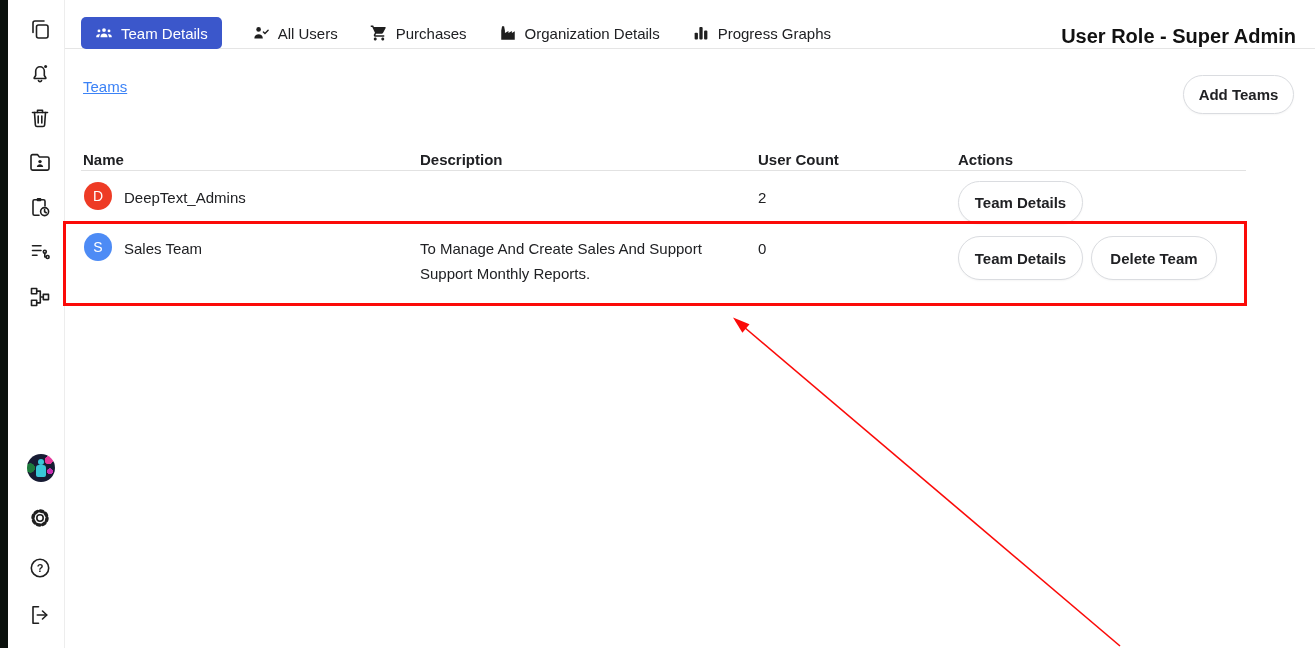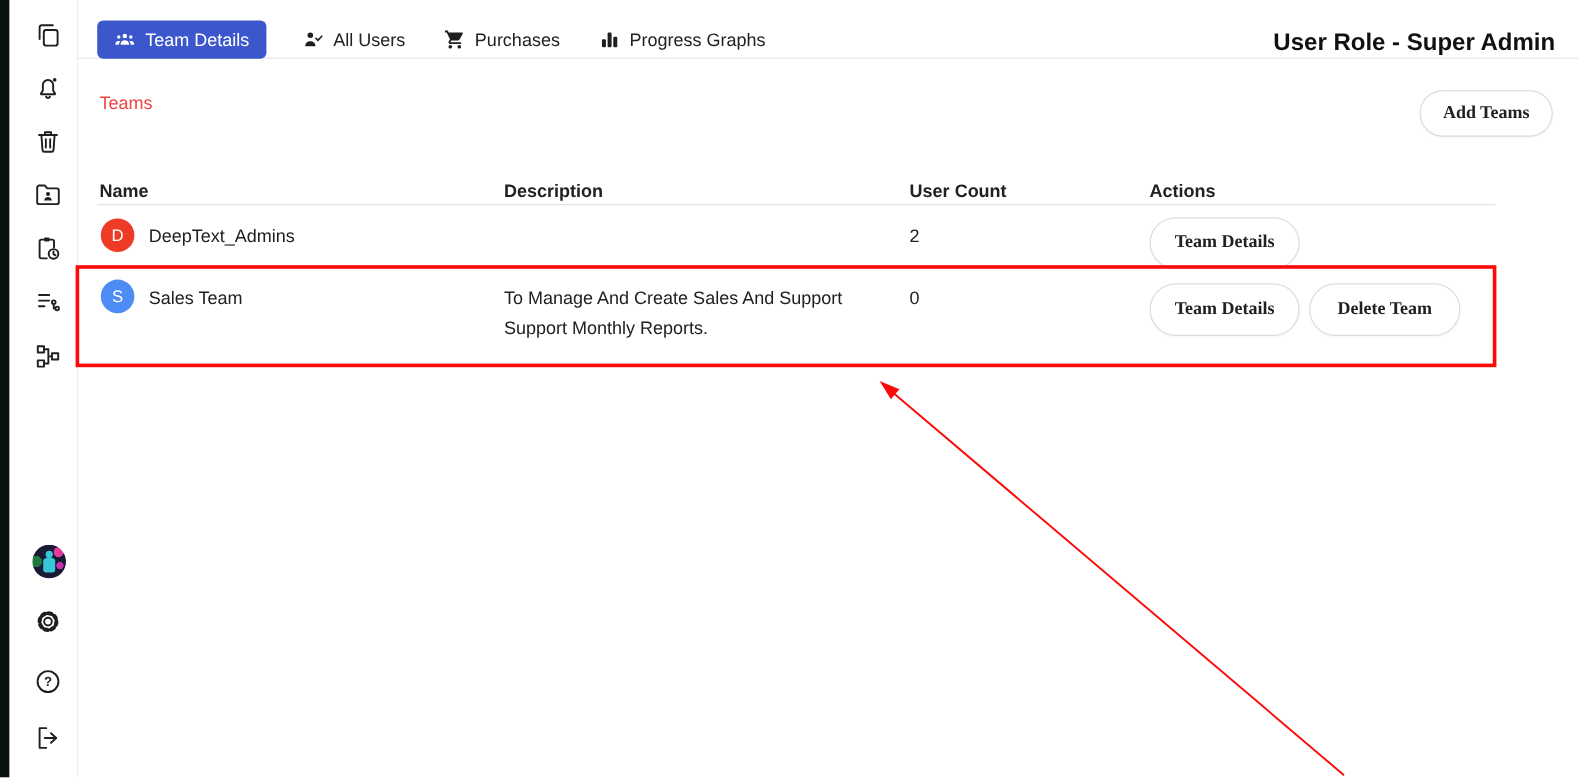--- a/index.html
+++ b/index.html
@@ -27,22 +27,22 @@
   .tabline { position:absolute; left:65px; top:48px; width:1250px; height:1px; background:#e5e5e5; }
   .tabs { position:absolute; left:81px; top:17px; height:32px; display:flex; align-items:center; gap:28px; }
   .tab { display:flex; align-items:center; gap:8px; font-size:15px; height:32px; padding:0 2px; cursor:pointer; white-space:nowrap; }
   .tab.active { background:#3b57cb; color:#fff; border-radius:5px; padding:0 14px; }
   .tab svg { width:18px; height:18px; }
   .tab .fillic { fill:#1f1f1f; }
   .tab.active .fillic { fill:#fff; }
   .user-role { position:absolute; top:25px; right:19px; font-size:20px; font-weight:bold; color:#111; }
 
   
-  .crumb { position:absolute; left:83px; top:78px; font-size:15px; color:#ef4444; cursor:pointer; }
-  .btn { background:#fff; border:1px solid #dadce0; border-radius:22px; font-family:Liberation Serif, serif;
+  .crumb { position:absolute; left:83px; top:78px; font-size:15px; color:#3b82f6; text-decoration:underline; cursor:pointer; }
+  .btn { background:#fff; border:1px solid #dadce0; border-radius:22px; font-family:Liberation Sans, sans-serif;
          font-size:15px; font-weight:bold; color:#202124; cursor:pointer; box-shadow:0 1px 2px rgba(0,0,0,0.04); }
   .add-btn { position:absolute; left:1183px; top:75px; width:111px; height:39px; border-radius:20px; }
 
   
   .col-head { position:absolute; top:151px; font-size:15px; font-weight:bold; }
   .head-rule { position:absolute; left:81px; top:170px; width:1165px; height:1px; background:#e2e2e2; }
   .avatar { position:absolute; width:28px; height:28px; border-radius:50%; color:#fff; font-size:14px;
             display:flex; align-items:center; justify-content:center; }
   .cell { position:absolute; font-size:15px; }
   .desc { width:302px; line-height:25px; }
@@ -159,20 +159,26 @@
         </g>
       <path d="M15.2 10.6l2.1 2.1 4.2-4.4" fill="none" stroke="#1f1f1f" stroke-width="1.9" stroke-linecap="round"></path>
     </svg>
     <span>All Users</span>
   </div>
   <div class="tab">
     <svg viewBox="0 0 24 24">
       <path class="fillic" d="M7 18c-1.1 0-1.99.9-1.99 2S5.9 22 7 22s2-.9 2-2-.9-2-2-2zM1 2v2h2l3.6 7.59-1.35 2.45c-.16.28-.25.61-.25.96 0 1.1.9 2 2 2h12v-2H7.42c-.14 0-.25-.11-.25-.25l.03-.12.9-1.63h7.45c.75 0 1.41-.41 1.75-1.03l3.58-6.49c.08-.14.12-.31.12-.48 0-.55-.45-1-1-1H5.21l-.94-2H1zm16 16c-1.1 0-1.99.9-1.99 2s.89 2 1.99 2 2-.9 2-2-.9-2-2-2z"></path>
     </svg>
     <span>Purchases</span>
+  </div>
+  <div class="tab">
+    <svg viewBox="0 0 24 24">
+      <path class="fillic" d="M3 21V8.8L4.1 3h2.7l1.1 5.8V12l4.7-2.7V12l4.6-2.6V12l3.8-2.2V21H3z"></path>
+    </svg>
+    <span>Organization Details</span>
   </div>
   <div class="tab">
     <svg viewBox="0 0 24 24">
       <g class="fillic">
           <rect x="3.5" y="11.5" width="4.4" height="9" rx="1.3"></rect>
           <rect x="9.8" y="4" width="4.4" height="16.5" rx="1.3"></rect>
           <rect x="16.1" y="8.8" width="4.4" height="11.7" rx="1.3"></rect>
         </g>
     </svg>
     <span>Progress Graphs</span>

